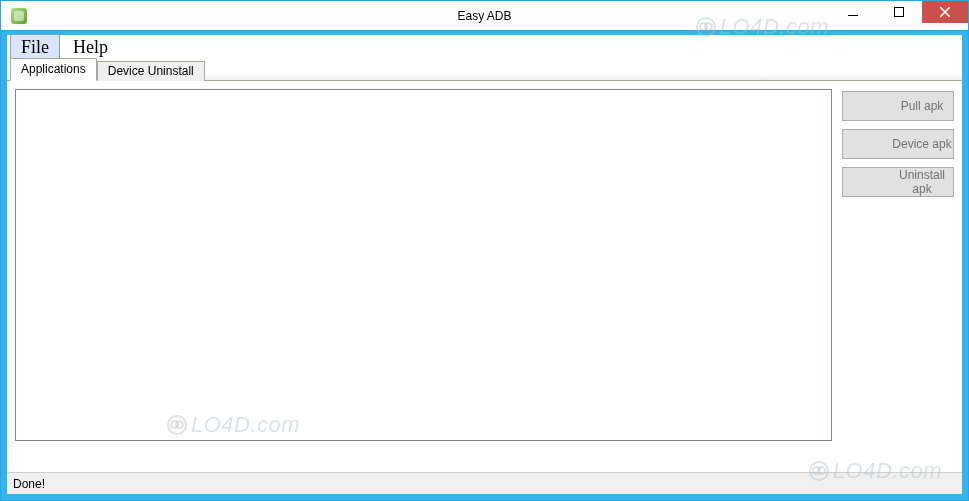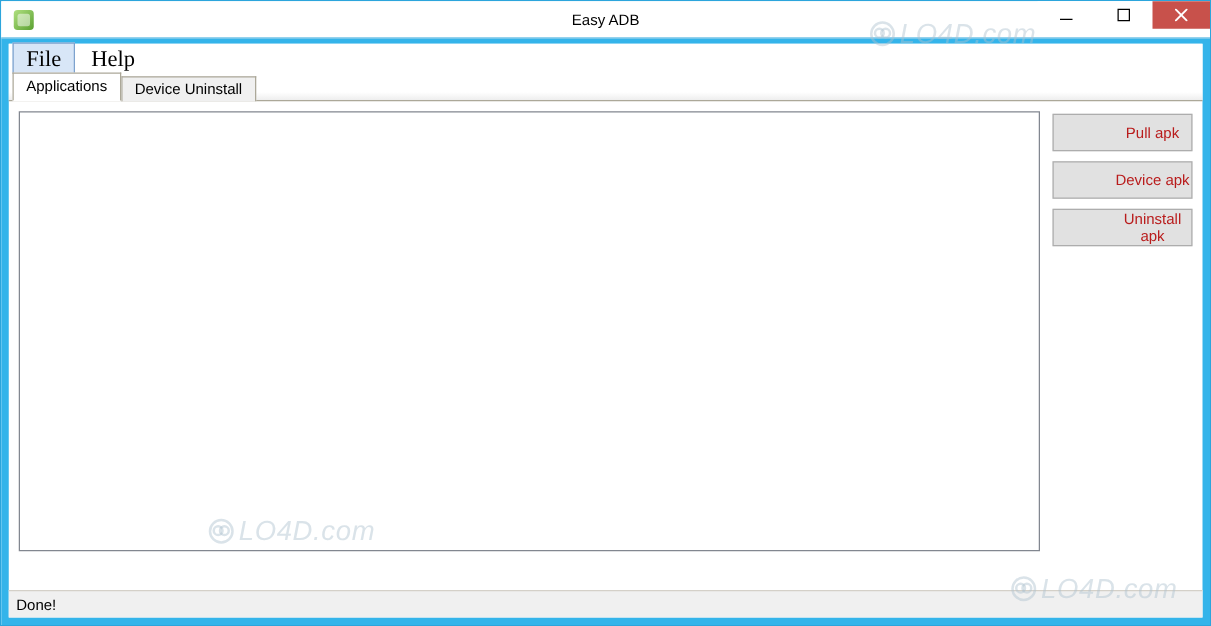--- a/index.html
+++ b/index.html
@@ -166,21 +166,21 @@
       gap: 8px;
       padding-top: 2px;
     }
     .action-btn {
       height: 30px;
       border: 1px solid #adadad;
       background: #e1e1e1;
       font-size: 12px;
       font-family: inherit;
       cursor: pointer;
-      color: #b91c1c;
+      color: #737373;
       padding-left: 48px;
     }
     
     .statusbar {
       height: 22px;
       background: #f0f0f0;
       border-top: 1px solid #d4d0c8;
       display: flex;
       align-items: center;
       padding: 0 6px;

